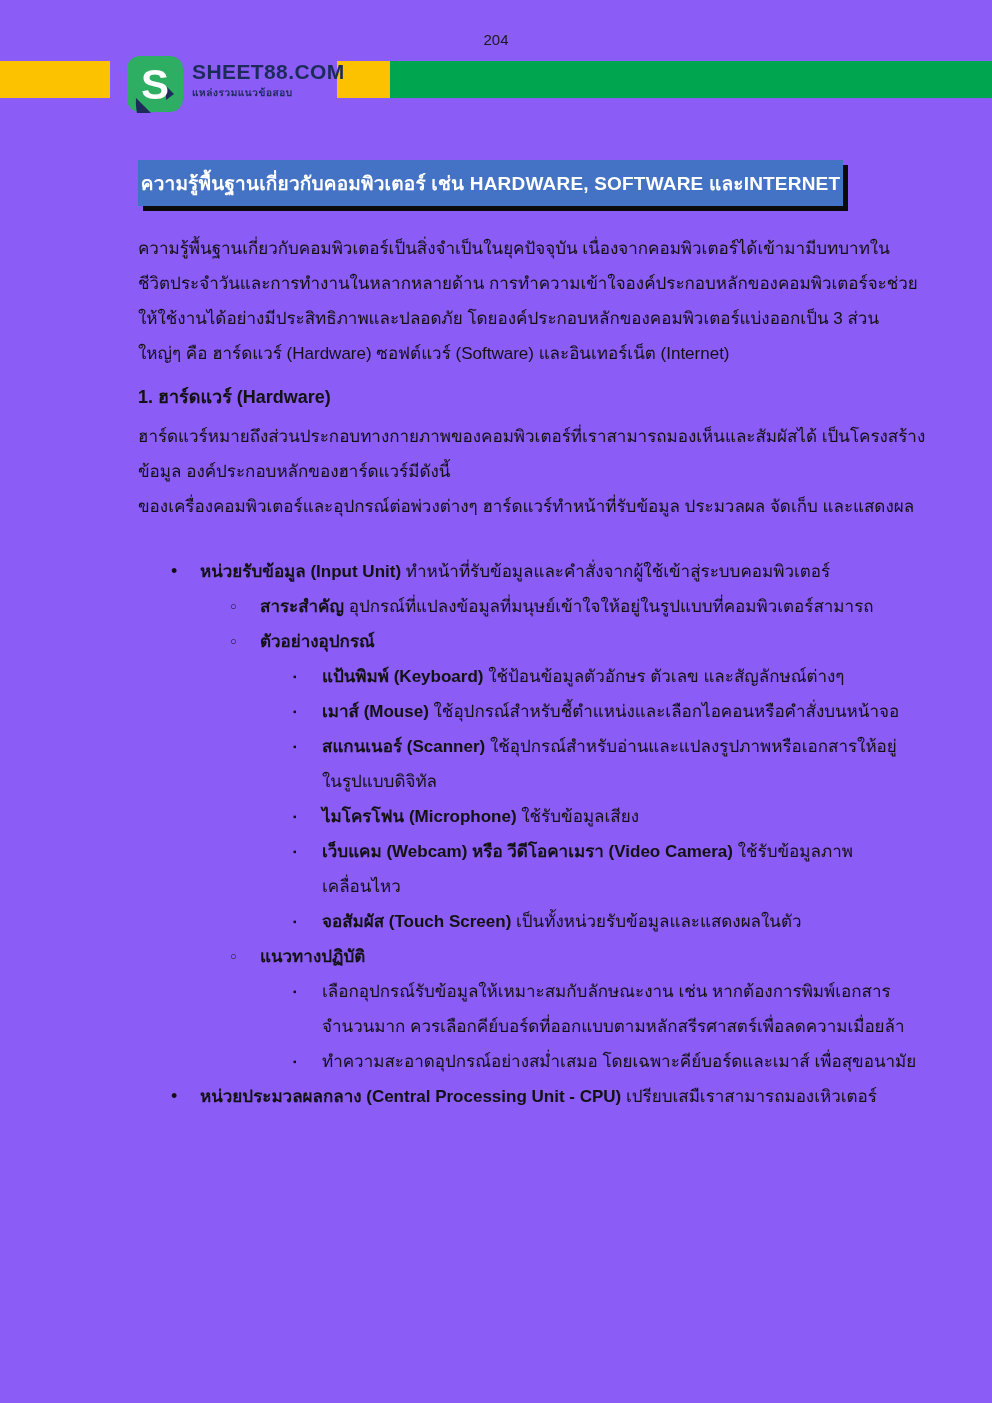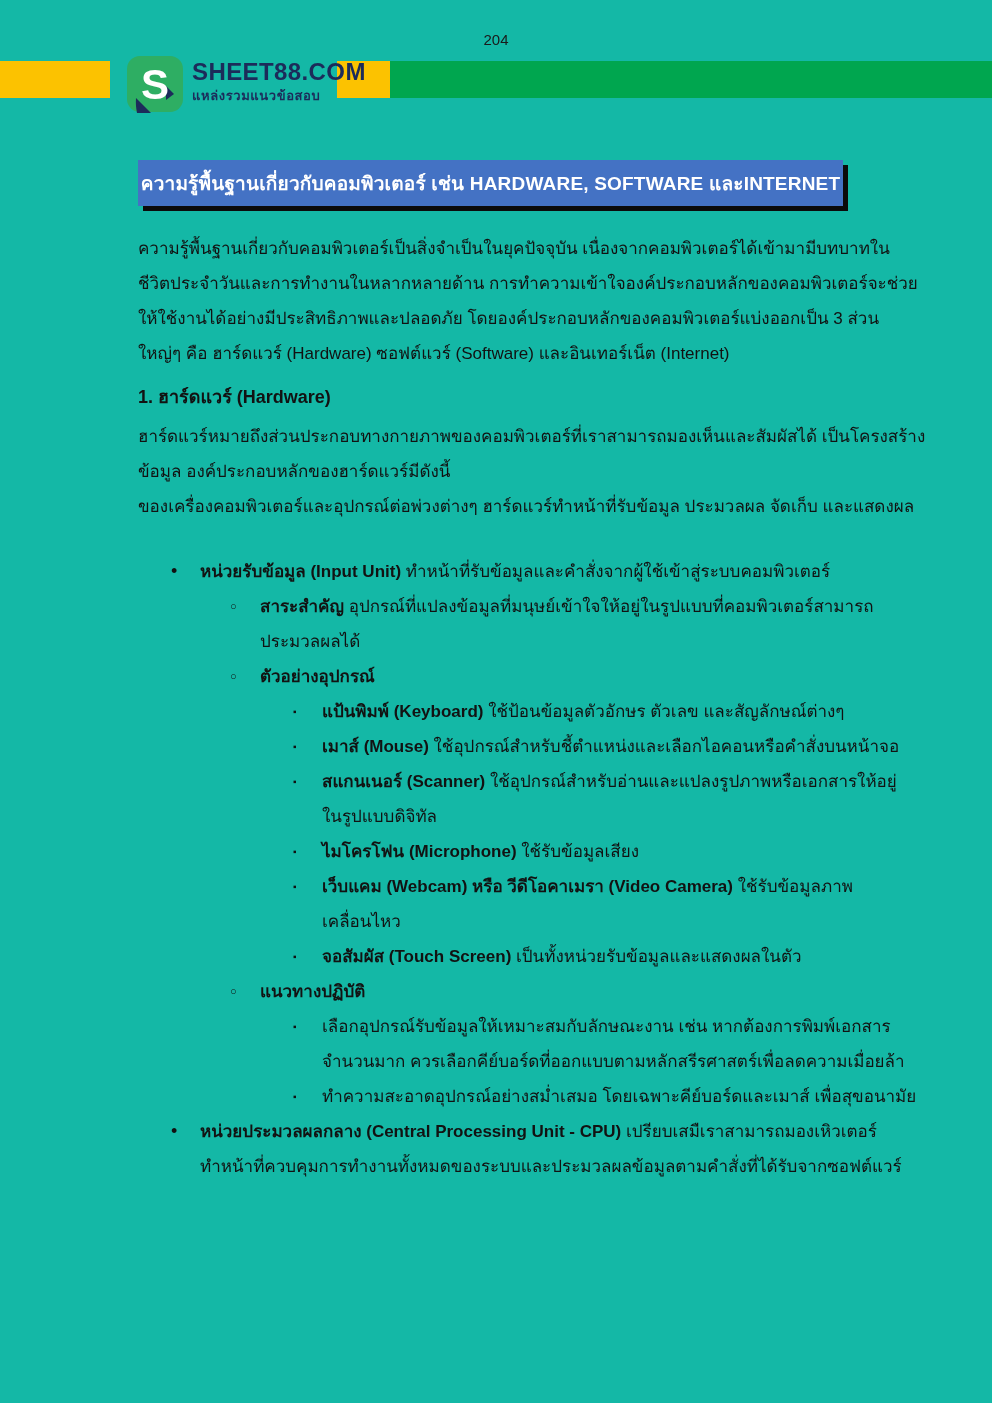--- a/index.html
+++ b/index.html
@@ -1,33 +1,33 @@
 <!DOCTYPE html>
 <html><head>
 <meta charset="utf-8">
 <style>
   html,body { margin:0; padding:0; background:#ffffff; }
   .page {
-    position:relative; width:992px; height:1403px; background:#14b8a6;
+    position:relative; width:992px; height:1403px; background:#8b5cf6;
     font-family:"Liberation Sans","DejaVu Sans",sans-serif; color:#121212;
     overflow:hidden;
   }
   
   .page-number {
     position:absolute; top:31px; left:0; width:100%;
     text-align:center; font-size:15px; color:#1a1a1a;
   }
   .bar { position:absolute; top:61px; height:37px; }
   .bar-yellow-left  { left:0;   width:110px; background:#FCC200; }
   .bar-yellow-mid   { left:337px; width:53px; background:#FCC200; }
   .bar-green        { left:390px; width:602px; background:#00A64F; }
   .logo { position:absolute; left:127px; top:56px; display:flex; align-items:flex-start; gap:9px; }
   .logo-text { padding-top:4px; }
-  .brand   { font-size:24px; font-weight:800; color:#1C2B5A; letter-spacing:0.4px; line-height:23px; }
-  .tagline { font-size:13px; font-weight:700; color:#1C2B5A; letter-spacing:0.6px; margin-top:2px; }
+  .brand   { font-size:21px; font-weight:800; color:#1C2B5A; letter-spacing:0.4px; line-height:23px; }
+  .tagline { font-size:10px; font-weight:700; color:#1C2B5A; letter-spacing:0.6px; margin-top:2px; }
   
   .banner {
     position:absolute; left:138px; top:160px; width:705px; height:46px;
     background:#4472C4; box-shadow:5px 5px 0 #0b0b0b;
     display:flex; align-items:center; justify-content:center;
     color:#ffffff; font-weight:bold; font-size:19px; letter-spacing:0.2px;
     white-space:nowrap;
   }
   
   .content { position:absolute; left:138px; top:231px; width:767px; }
@@ -95,23 +95,20 @@
 
       <div class="tline l1">
         <span class="bullet b1">•</span>
         <span class="bold">หน่วยรับข้อมูล (Input Unit)</span><span> ทำหน้าที่รับข้อมูลและคำสั่งจากผู้ใช้เข้าสู่ระบบคอมพิวเตอร์</span>
       </div>
 
       <div class="tline l2">
         <span class="bullet b2">○</span>
         <span class="bold">สาระสำคัญ</span><span> อุปกรณ์ที่แปลงข้อมูลที่มนุษย์เข้าใจให้อยู่ในรูปแบบที่คอมพิวเตอร์สามารถ</span>
       </div>
-      <div class="tline l2">
-        <span>ประมวลผลได้</span>
-      </div>
 
       <div class="tline l2">
         <span class="bullet b2">○</span>
         <span class="bold">ตัวอย่างอุปกรณ์</span>
       </div>
 
       <div class="tline l3">
         <span class="bullet b3">▪</span>
         <span class="bold">แป้นพิมพ์ (Keyboard)</span><span> ใช้ป้อนข้อมูลตัวอักษร ตัวเลข และสัญลักษณ์ต่างๆ</span>
       </div>
@@ -162,19 +159,16 @@
 
       <div class="tline l3">
         <span class="bullet b3">▪</span>
         <span>ทำความสะอาดอุปกรณ์อย่างสม่ำเสมอ โดยเฉพาะคีย์บอร์ดและเมาส์ เพื่อสุขอนามัย</span>
       </div>
 
       <div class="tline l1">
         <span class="bullet b1">•</span>
         <span class="bold">หน่วยประมวลผลกลาง (Central Processing Unit - CPU)</span><span> เปรียบเสมืเราสามารถมองเหิวเตอร์</span>
       </div>
-      <div class="tline l1">
-        <span>ทำหน้าที่ควบคุมการทำงานทั้งหมดของระบบและประมวลผลข้อมูลตามคำสั่งที่ได้รับจากซอฟต์แวร์</span>
-      </div>
 
     </div>
   </div>
 </div>
 
 </body></html>

